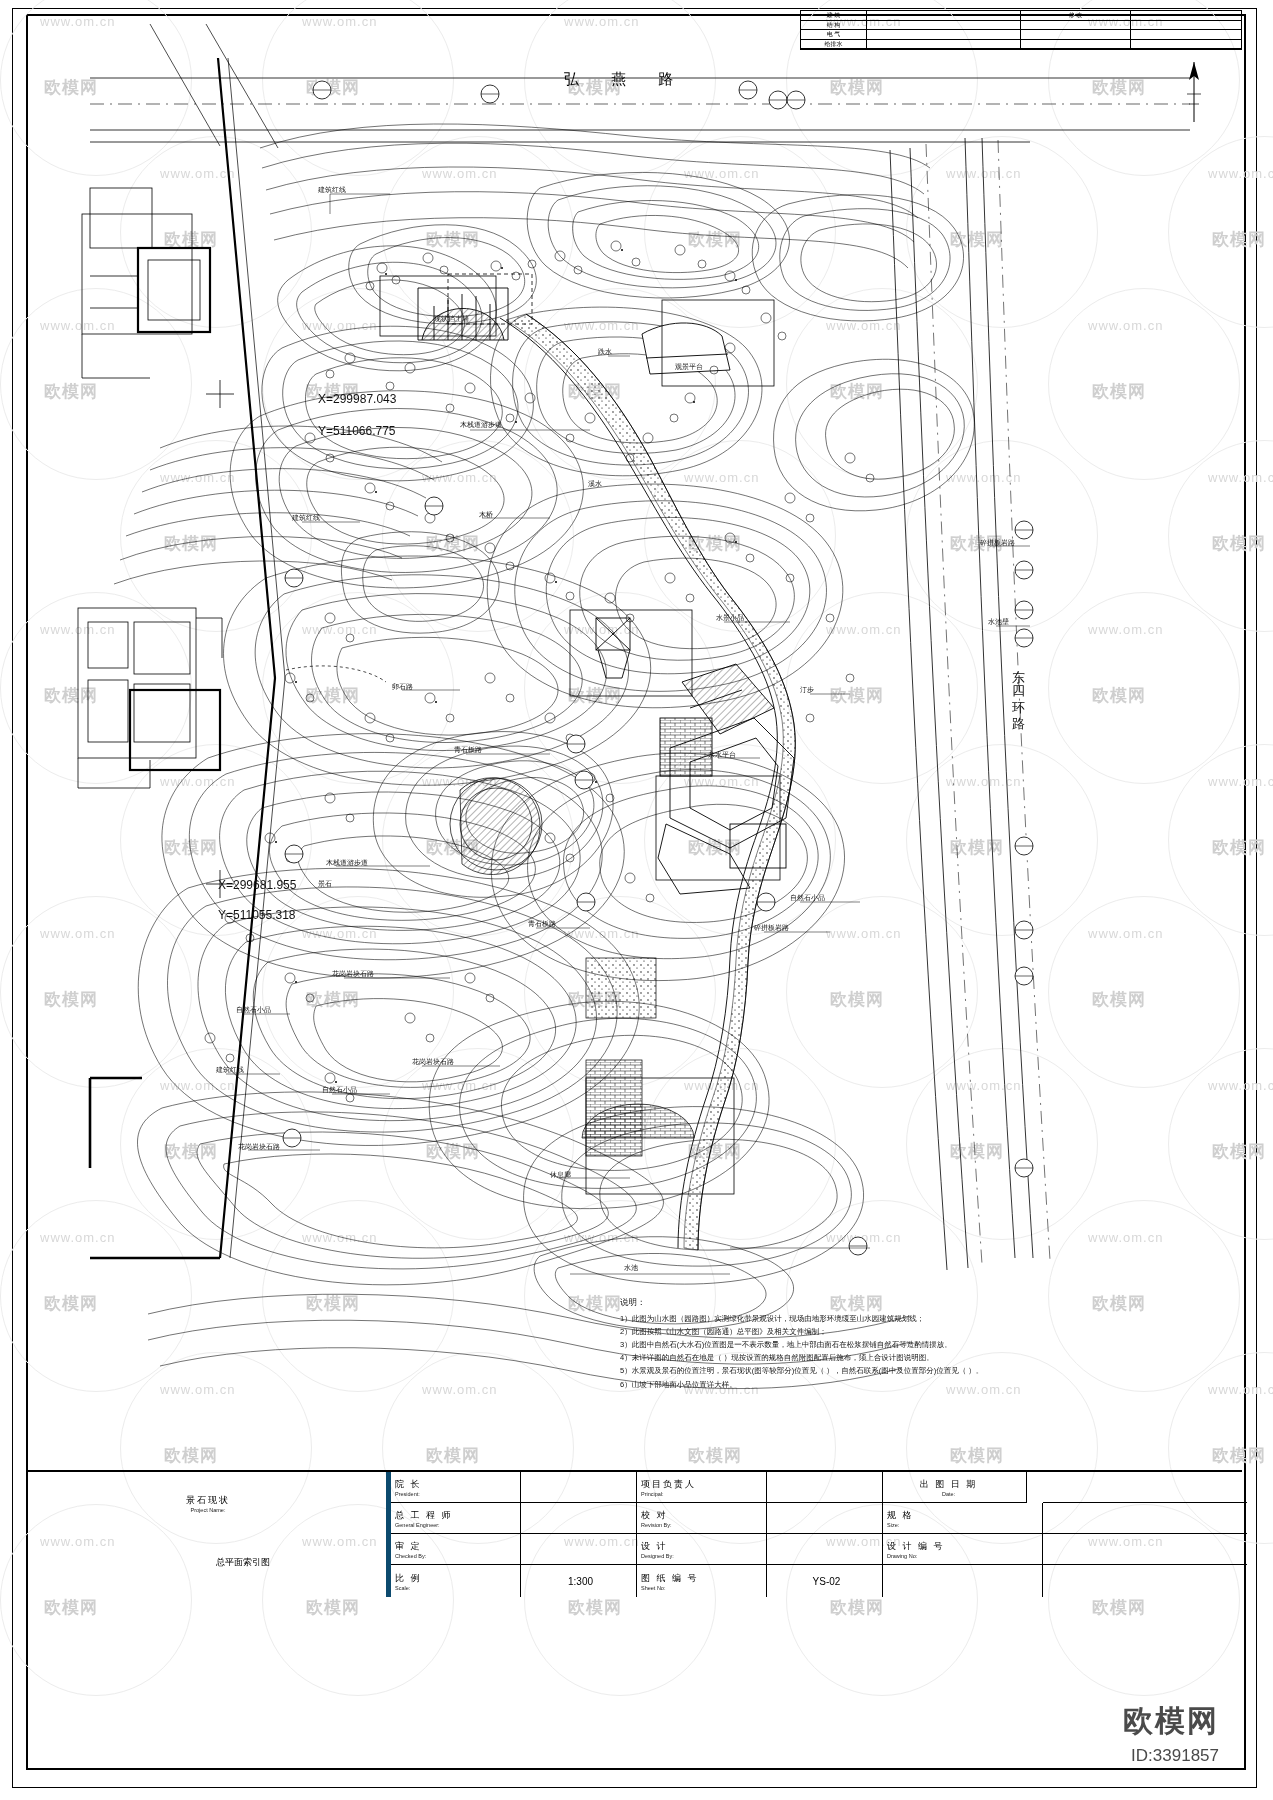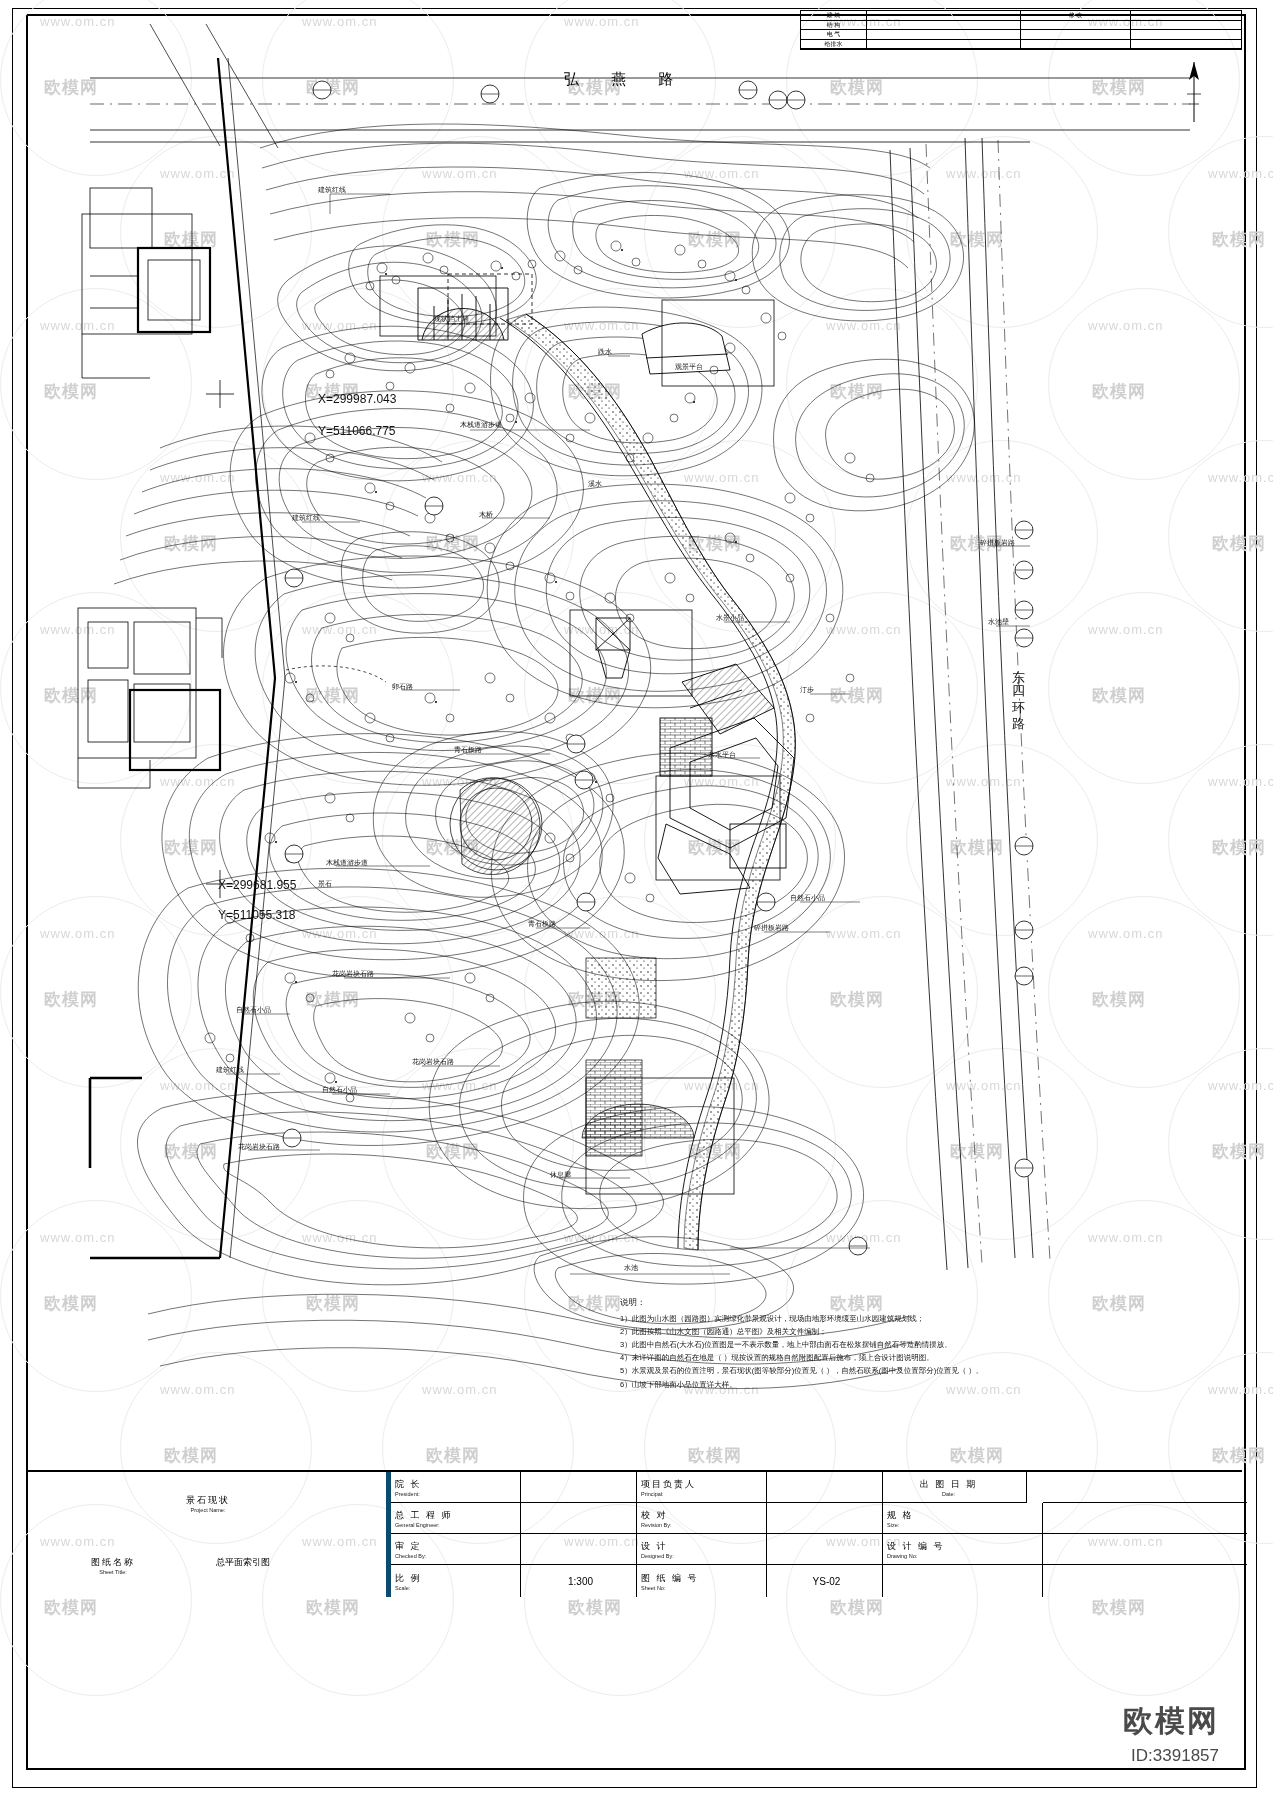--- a/index.html
+++ b/index.html
@@ -726,24 +726,20 @@
     <div>6）山坡下部地面小品位置详大样。</div>
   </div>
 
   <div class="titleblock">
 
     <div class="tb-left">
       <div class="tb-cell" style="left:0;top:0;width:360px;height:62px;border-right:none;border-bottom:none;align-items:center;justify-content:center;">
         <div class="cn">景石现状</div>
         <div class="en">Project  Name:</div>
       </div>
-      <div class="tb-cell" style="left:0;top:62px;width:170px;height:63px;border-right:none;border-bottom:none;align-items:center;justify-content:center;">
-        <div class="cn">图纸名称</div>
-        <div class="en">Sheet  Title:</div>
-      </div>
       <div class="tb-val" style="left:190px;top:84px;">总平面索引图</div>
     </div>
 
     <div class="tb-grid">
 
       <div class="tb-cell" style="left:0;top:0;width:130px;height:31px;">
         <div class="cn">院      长</div>
         <div class="en">President:</div>
       </div>
       <div class="tb-cell" style="left:130px;top:0;width:116px;height:31px;"></div>

